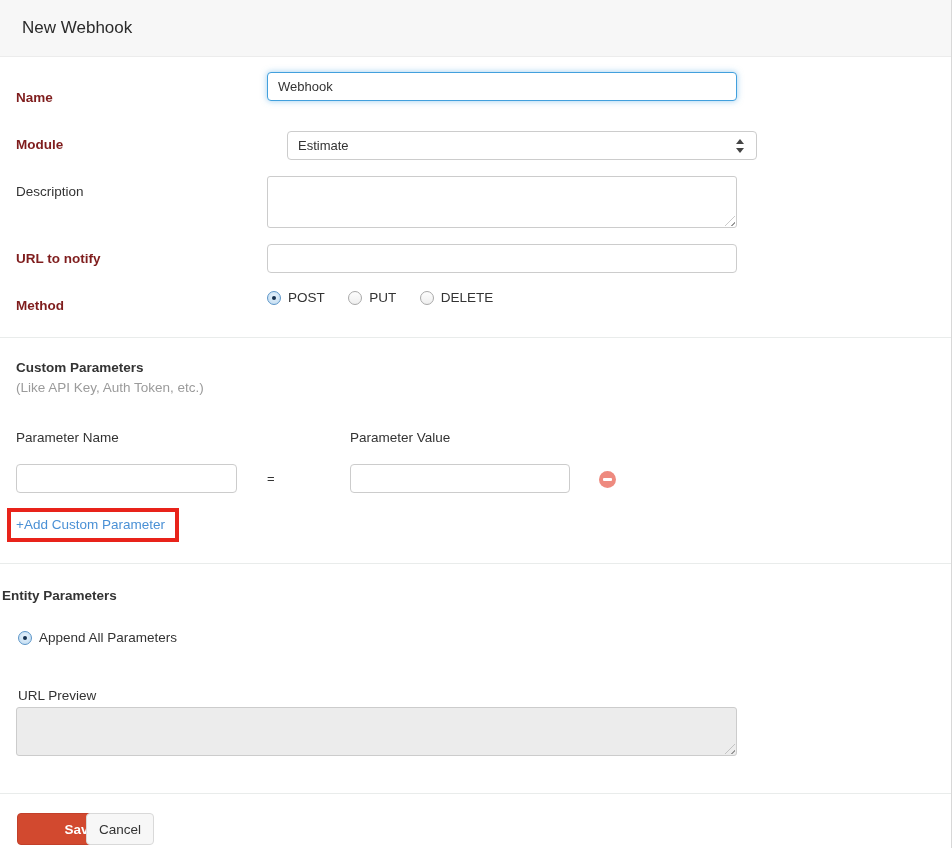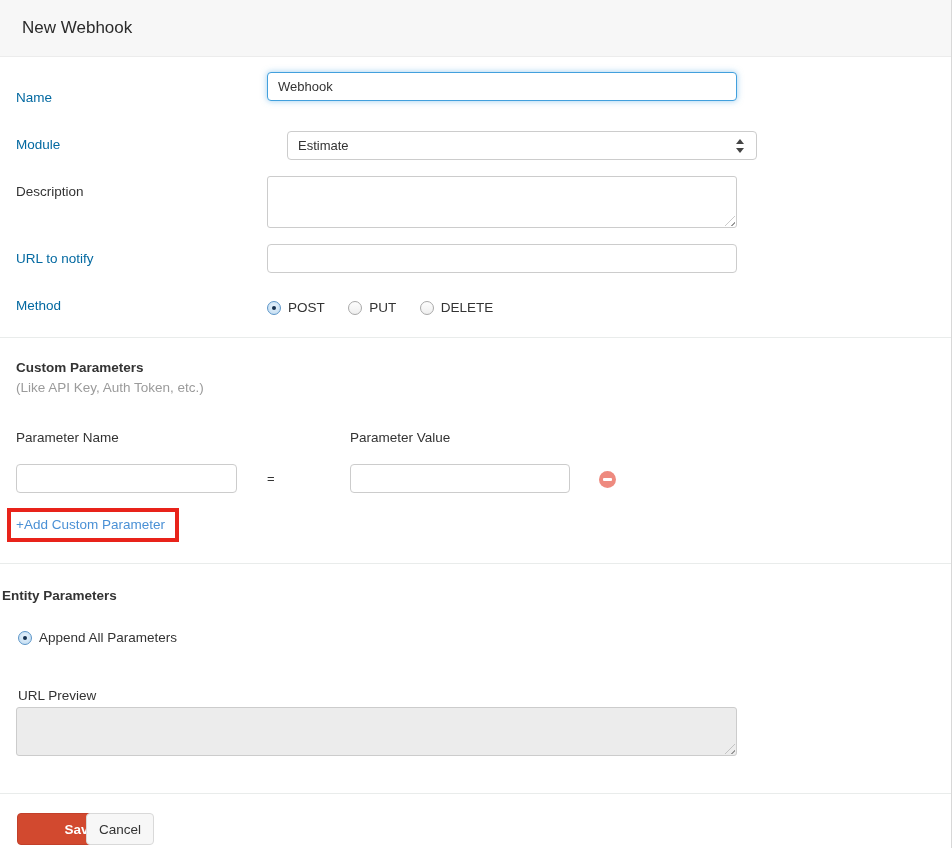--- a/index.html
+++ b/index.html
@@ -8,21 +8,21 @@
   .page { position:relative; width:952px; height:848px; background:#fff; overflow:hidden;
           border-right:1px solid #d8d8d8; }
 
   
   .header { position:absolute; left:0; top:0; width:100%; height:57px;
             background:#f7f7f7; border-bottom:1px solid #ececec; }
   .header h1 { position:absolute; left:22px; top:18px; font-size:17px; font-weight:400; color:#2b2b2b; }
 
   
   .lbl { position:absolute; font-size:13.5px; color:#333; }
-  .lbl.req { color:#0369a1; }
+  .lbl.req { color:#7f1d1d;font-weight:bold; }
   .muted { color:#9b9b9b; }
   .heading { font-weight:bold; font-size:13.5px; color:#333; position:absolute; }
   .hr { position:absolute; left:0; width:952px; height:0; border-top:1px solid #e9eceb; }
 
   .tinput { position:absolute; height:29px; border:1px solid #ccc; border-radius:4px;
             padding:0 10px; font-size:13px; color:#333; background:#fff;
             font-family:"Liberation Sans","DejaVu Sans",sans-serif; outline:none; }
   .tinput.focused { border:1px solid #42a0dd; box-shadow:0 0 6px rgba(77,164,224,.55); }
 
   .tarea { position:absolute; border:1px solid #ccc; border-radius:3px; background:#fff;
@@ -91,21 +91,21 @@
   </div>
 
   <div class="lbl" style="left:16px; top:184px;">Description</div>
   <textarea class="tarea" style="left: 267px; top: 176px; width: 470px; height: 52px;"></textarea>
   <div class="grip" style="left:725px; top:216px;"></div>
 
   <div class="lbl req" style="left:16px; top:251px;">URL to notify</div>
   <input class="tinput" style="left: 267px; top: 244px; width: 470px;" type="text" value="">
 
   <div class="lbl req" style="left:16px; top:298px;">Method</div>
-  <div style="position:absolute; left:267px; top:298px; white-space:nowrap;">
+  <div style="position:absolute; left:267px; top:288px; white-space:nowrap;">
     <span class="rgroup-item">
       <span class="radio on"></span><span class="radio-lbl">POST</span>
     </span>
     <span class="rgroup-item">
       <span class="radio"></span><span class="radio-lbl">PUT</span>
     </span>
     <span class="rgroup-item">
       <span class="radio"></span><span class="radio-lbl">DELETE</span>
     </span>
   </div>

